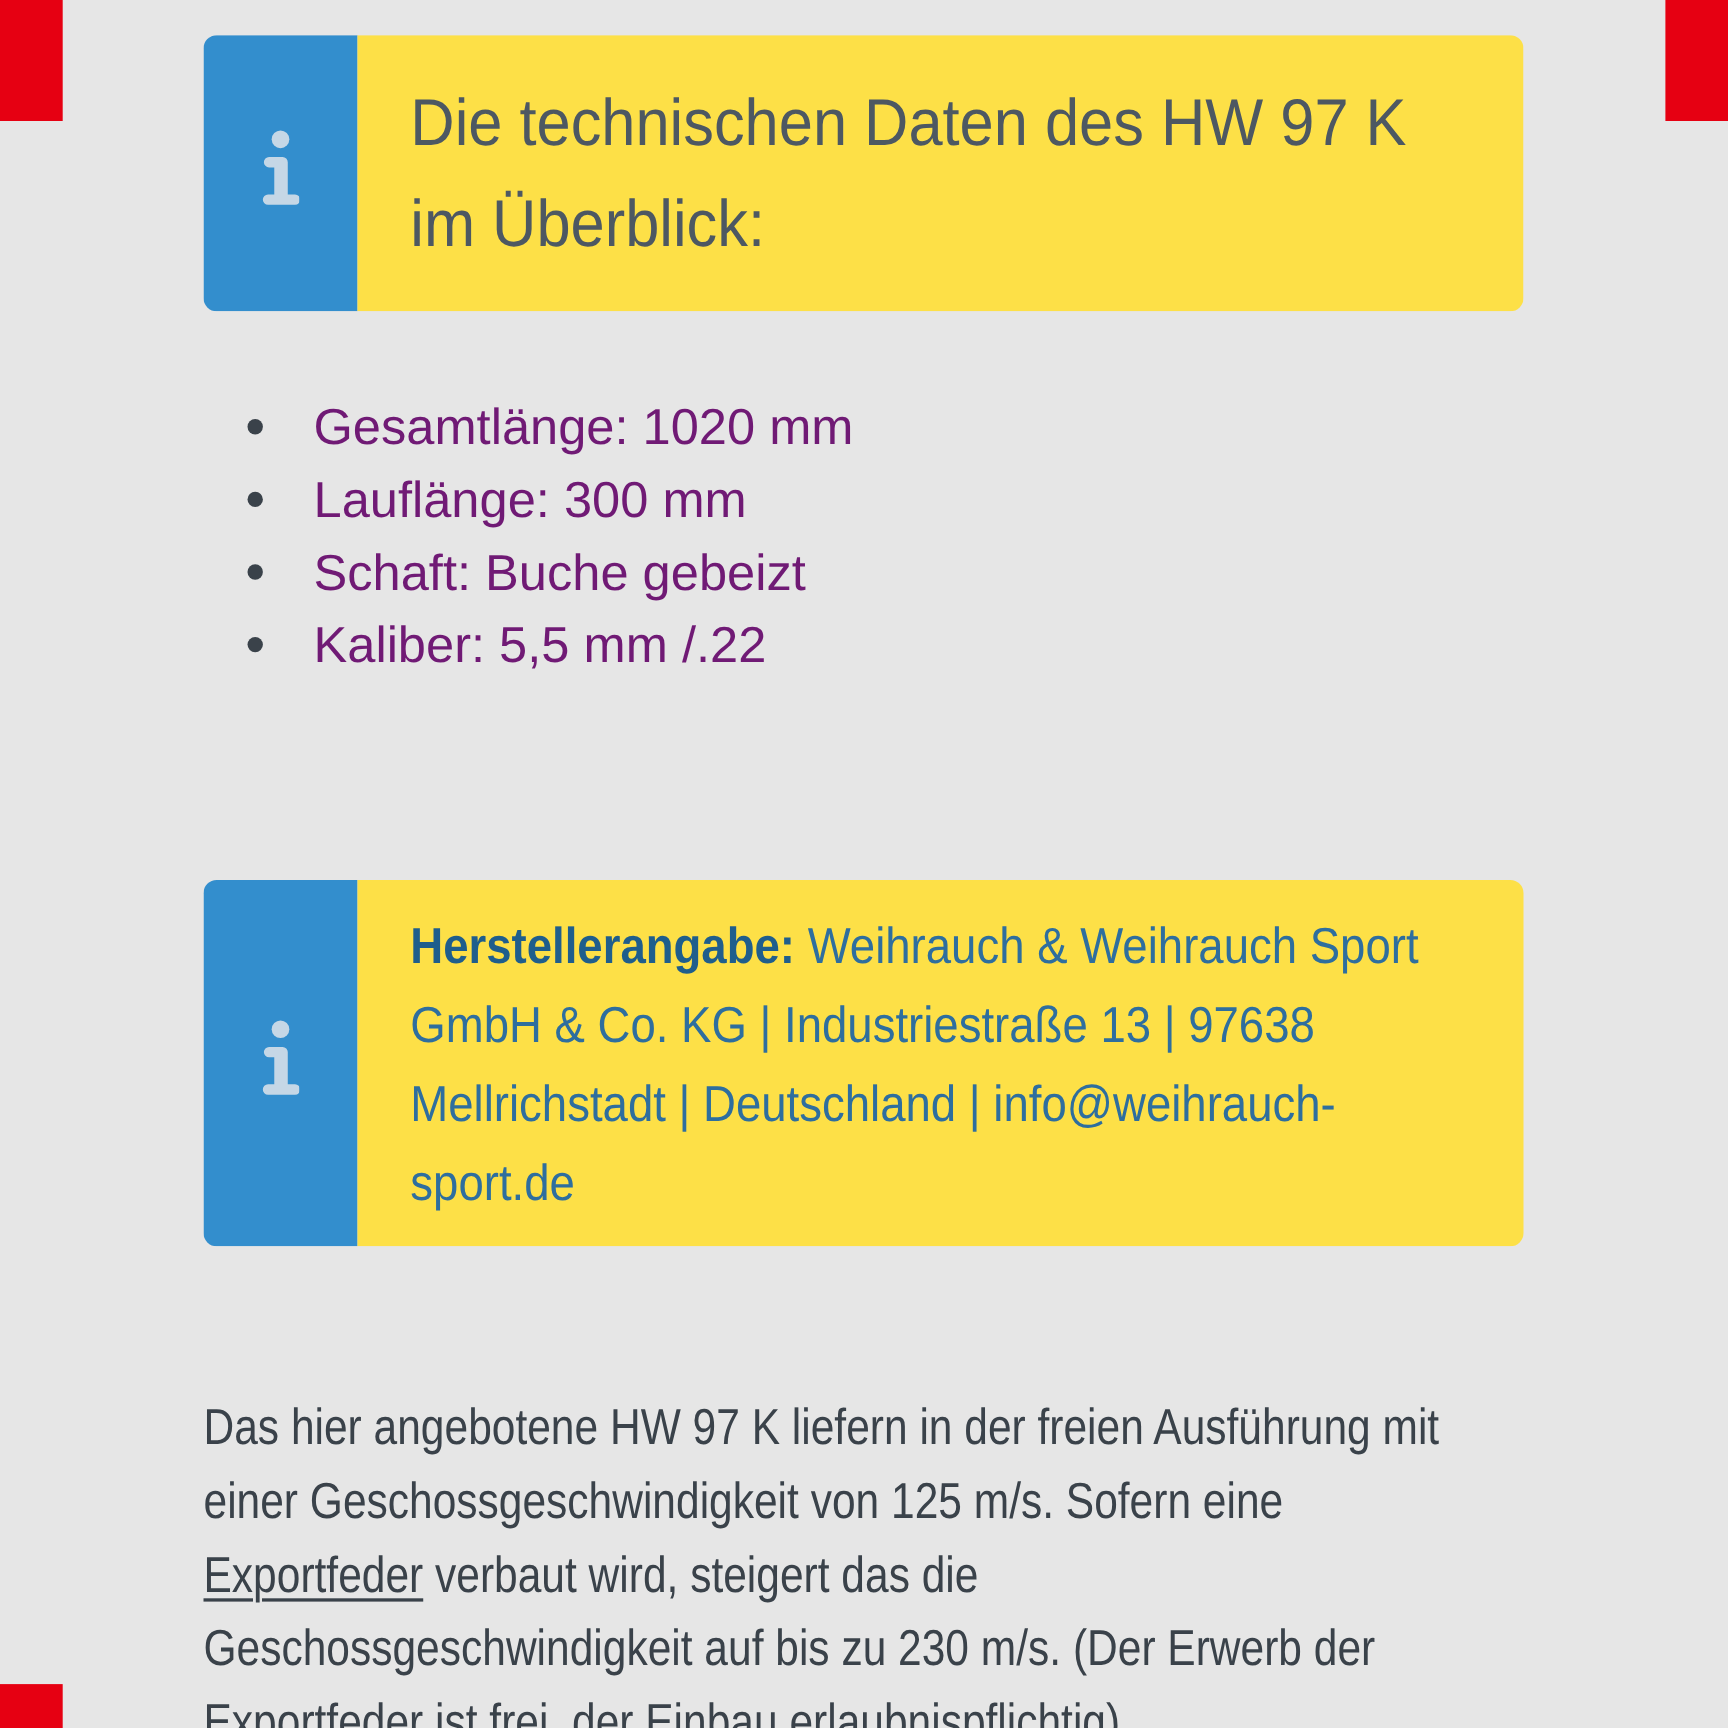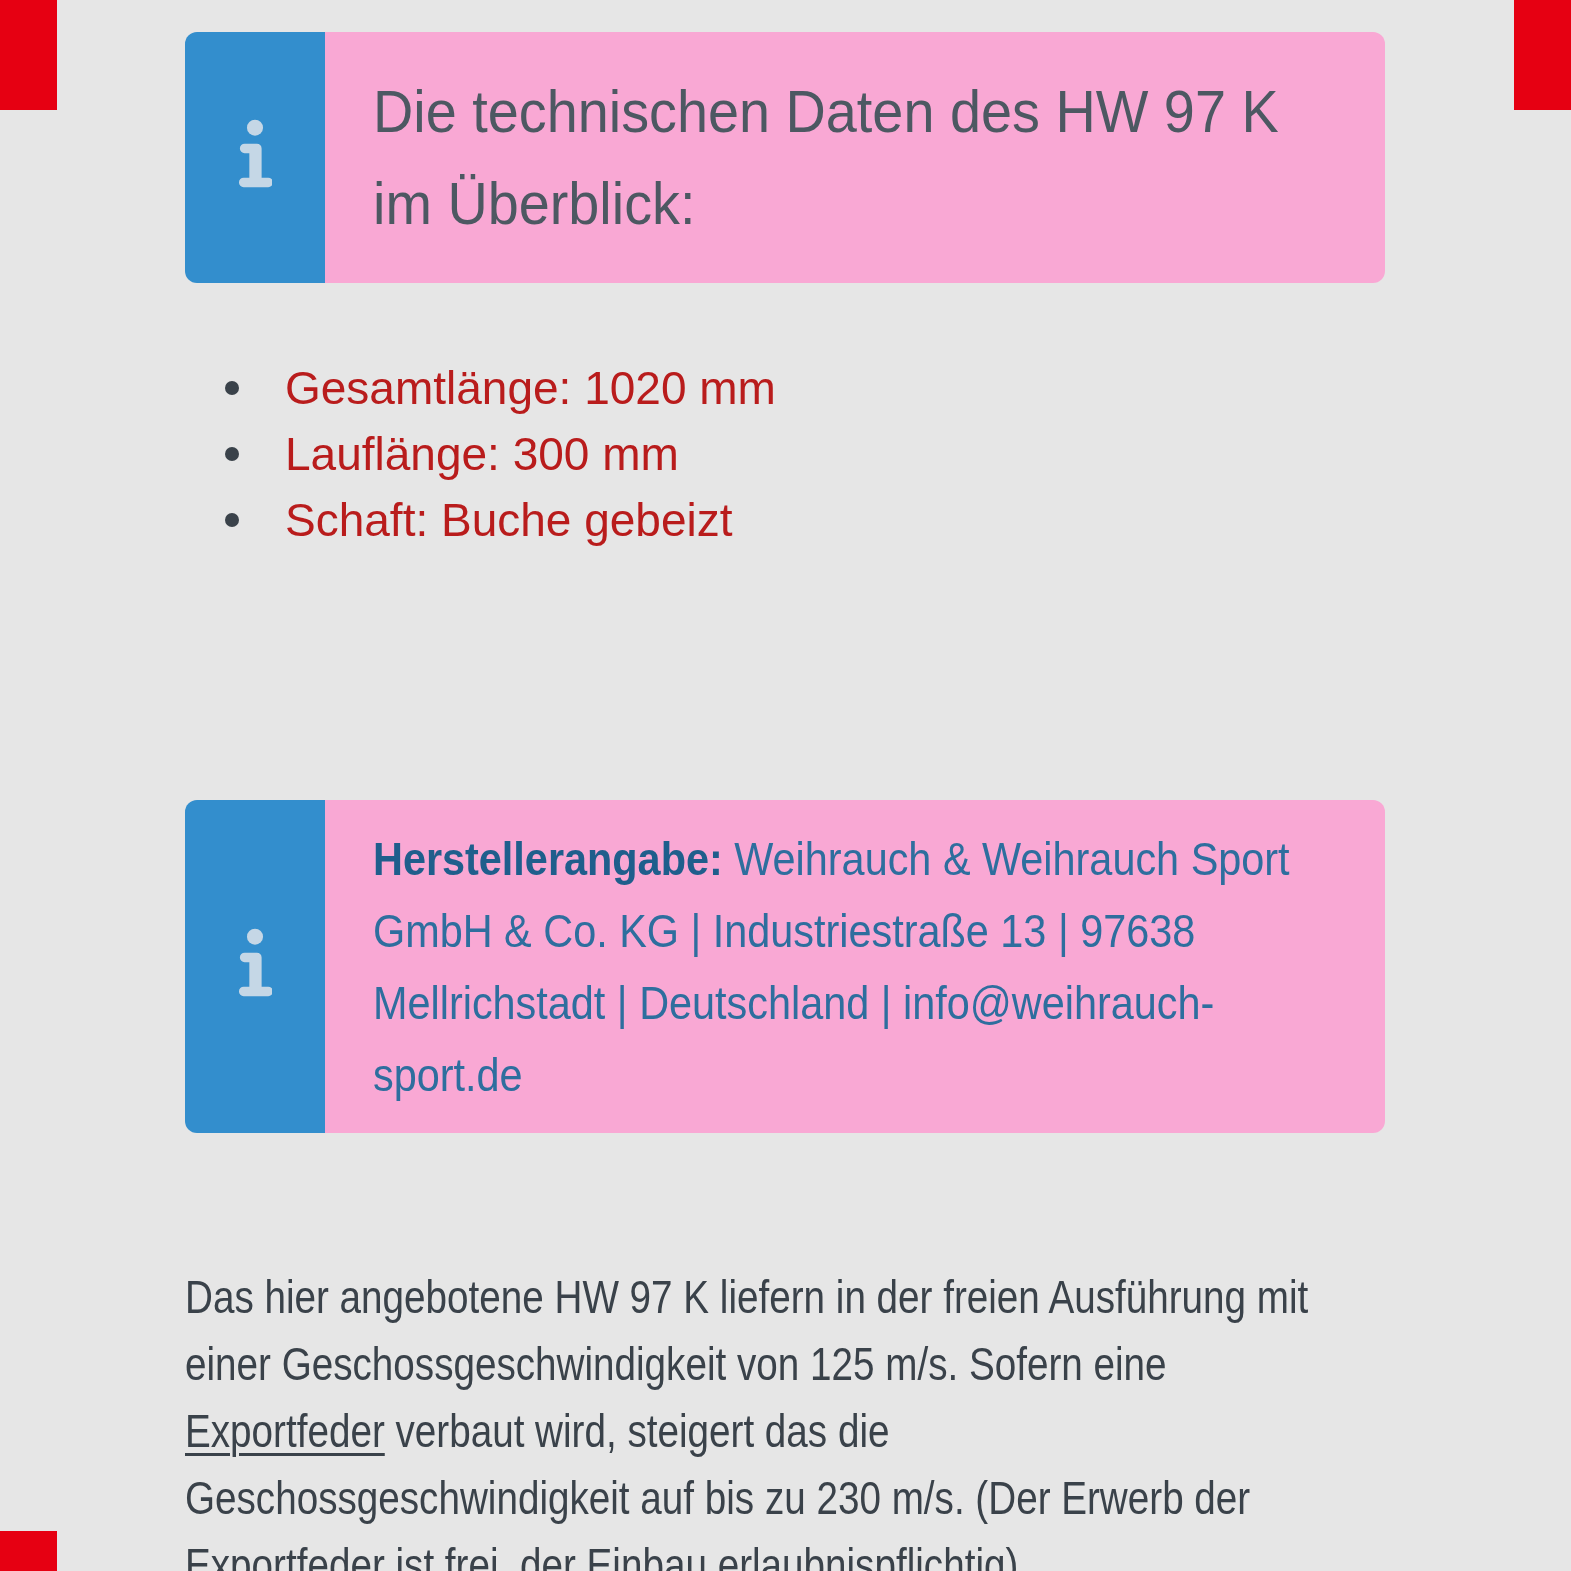--- a/index.html
+++ b/index.html
@@ -22,21 +22,21 @@
     position: absolute; left: 185px; width: 1200px;
     display: flex; border-radius: 12px; overflow: hidden;
   }
   .box-top { top: 32px; height: 251px; }
   .box-manufacturer { top: 800px; height: 333px; }
   .icon-col {
     flex: none; width: 140px; background: #338ecd;
     display: flex; align-items: center; justify-content: center;
   }
   .panel {
-    flex: 1; background: #f9a8d4;
+    flex: 1; background: #fde047;
     display: flex; flex-direction: column; justify-content: center;
     padding-left: 48px;
   }
   .box-title {
     width: 1000px;
     font-size: 60px; line-height: 92px; color: #4d5862;
     white-space: pre; letter-spacing: 0;
     transform: scaleX(0.93); transform-origin: left center;
   }
   .manufacturer-text {
@@ -47,21 +47,21 @@
   }
   .manufacturer-text .bold-label { font-weight: 700; color: #1f5e8c; }
 
   
   .spec-list {
     position: absolute; left: 185px; top: 355px; width: 1210px;
     list-style: none; margin: 0; padding: 0;
   }
   .spec-list li {
     position: relative; padding-left: 100px;
-    font-size: 46px; line-height: 66px; color: #b91c1c;
+    font-size: 46px; line-height: 66px; color: #701a75;
     white-space: pre;
   }
   .spec-list li::before {
     content: ""; position: absolute; left: 40px; top: 26px;
     width: 14px; height: 14px; border-radius: 50%; background: #3a424a;
   }
 
   
   .description {
     position: absolute; left: 185px; top: 1218px; width: 1420px;
@@ -93,20 +93,21 @@
   <div class="panel">
     <div class="box-title">Die technischen Daten des HW 97 K
 im Überblick:</div>
   </div>
 </div>
 
 <ul class="spec-list">
   <li>Gesamtlänge: 1020 mm</li>
   <li>Lauflänge: 300 mm</li>
   <li>Schaft: Buche gebeizt</li>
+  <li>Kaliber: 5,5 mm /.22</li>
 </ul>
 
 <div class="info-box box-manufacturer">
   <div class="icon-col">
     <span>
       <svg width="34" height="76" viewBox="0 0 36 78" aria-hidden="true">
         <circle cx="18" cy="9" r="8.5" fill="#c5d7e6"></circle>
         <path fill="#c5d7e6" d="M7 26 a5 5 0 0 0 0 10 h5 v26 h-6 a5 5 0 0 0 0 10 h26 a5 5 0 0 0 0 -10 h-7 V31 a5 5 0 0 0 -5 -5 z"></path>
       </svg>
     </span>

